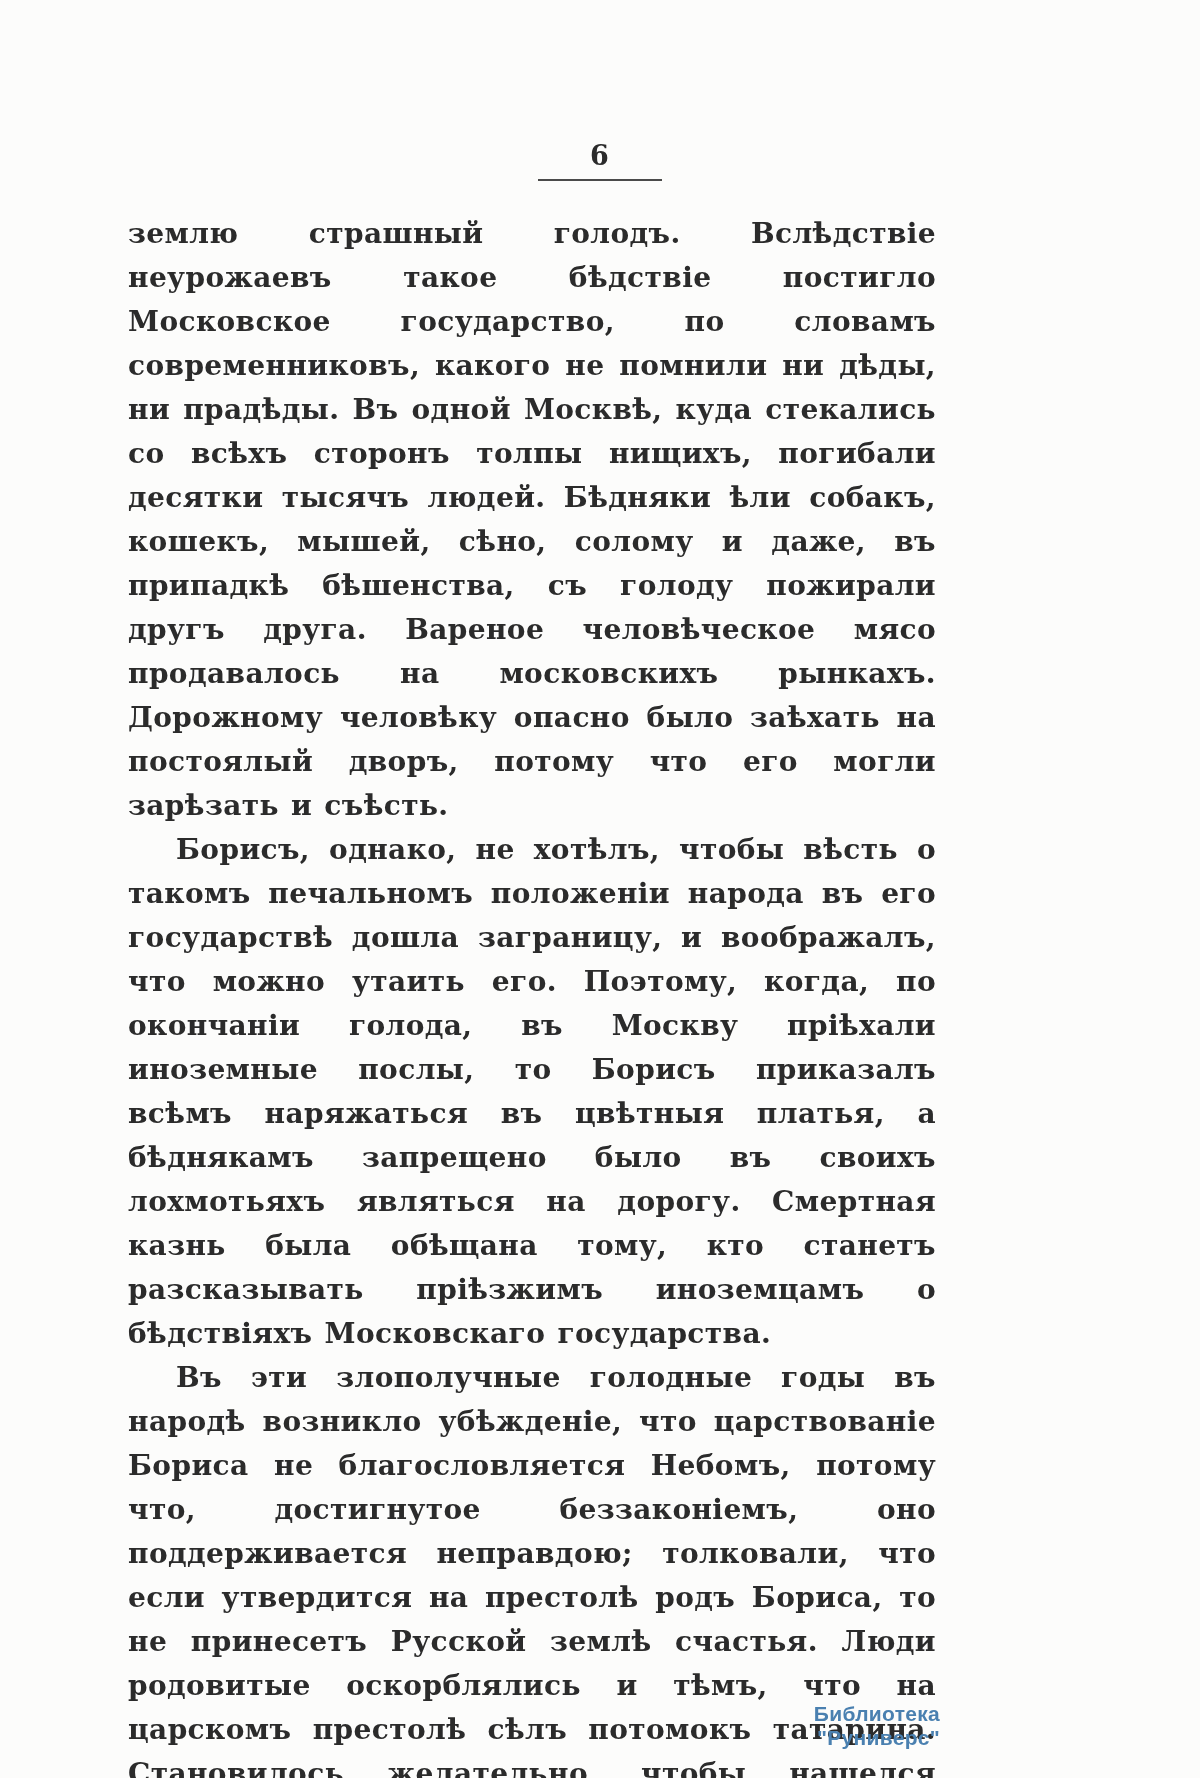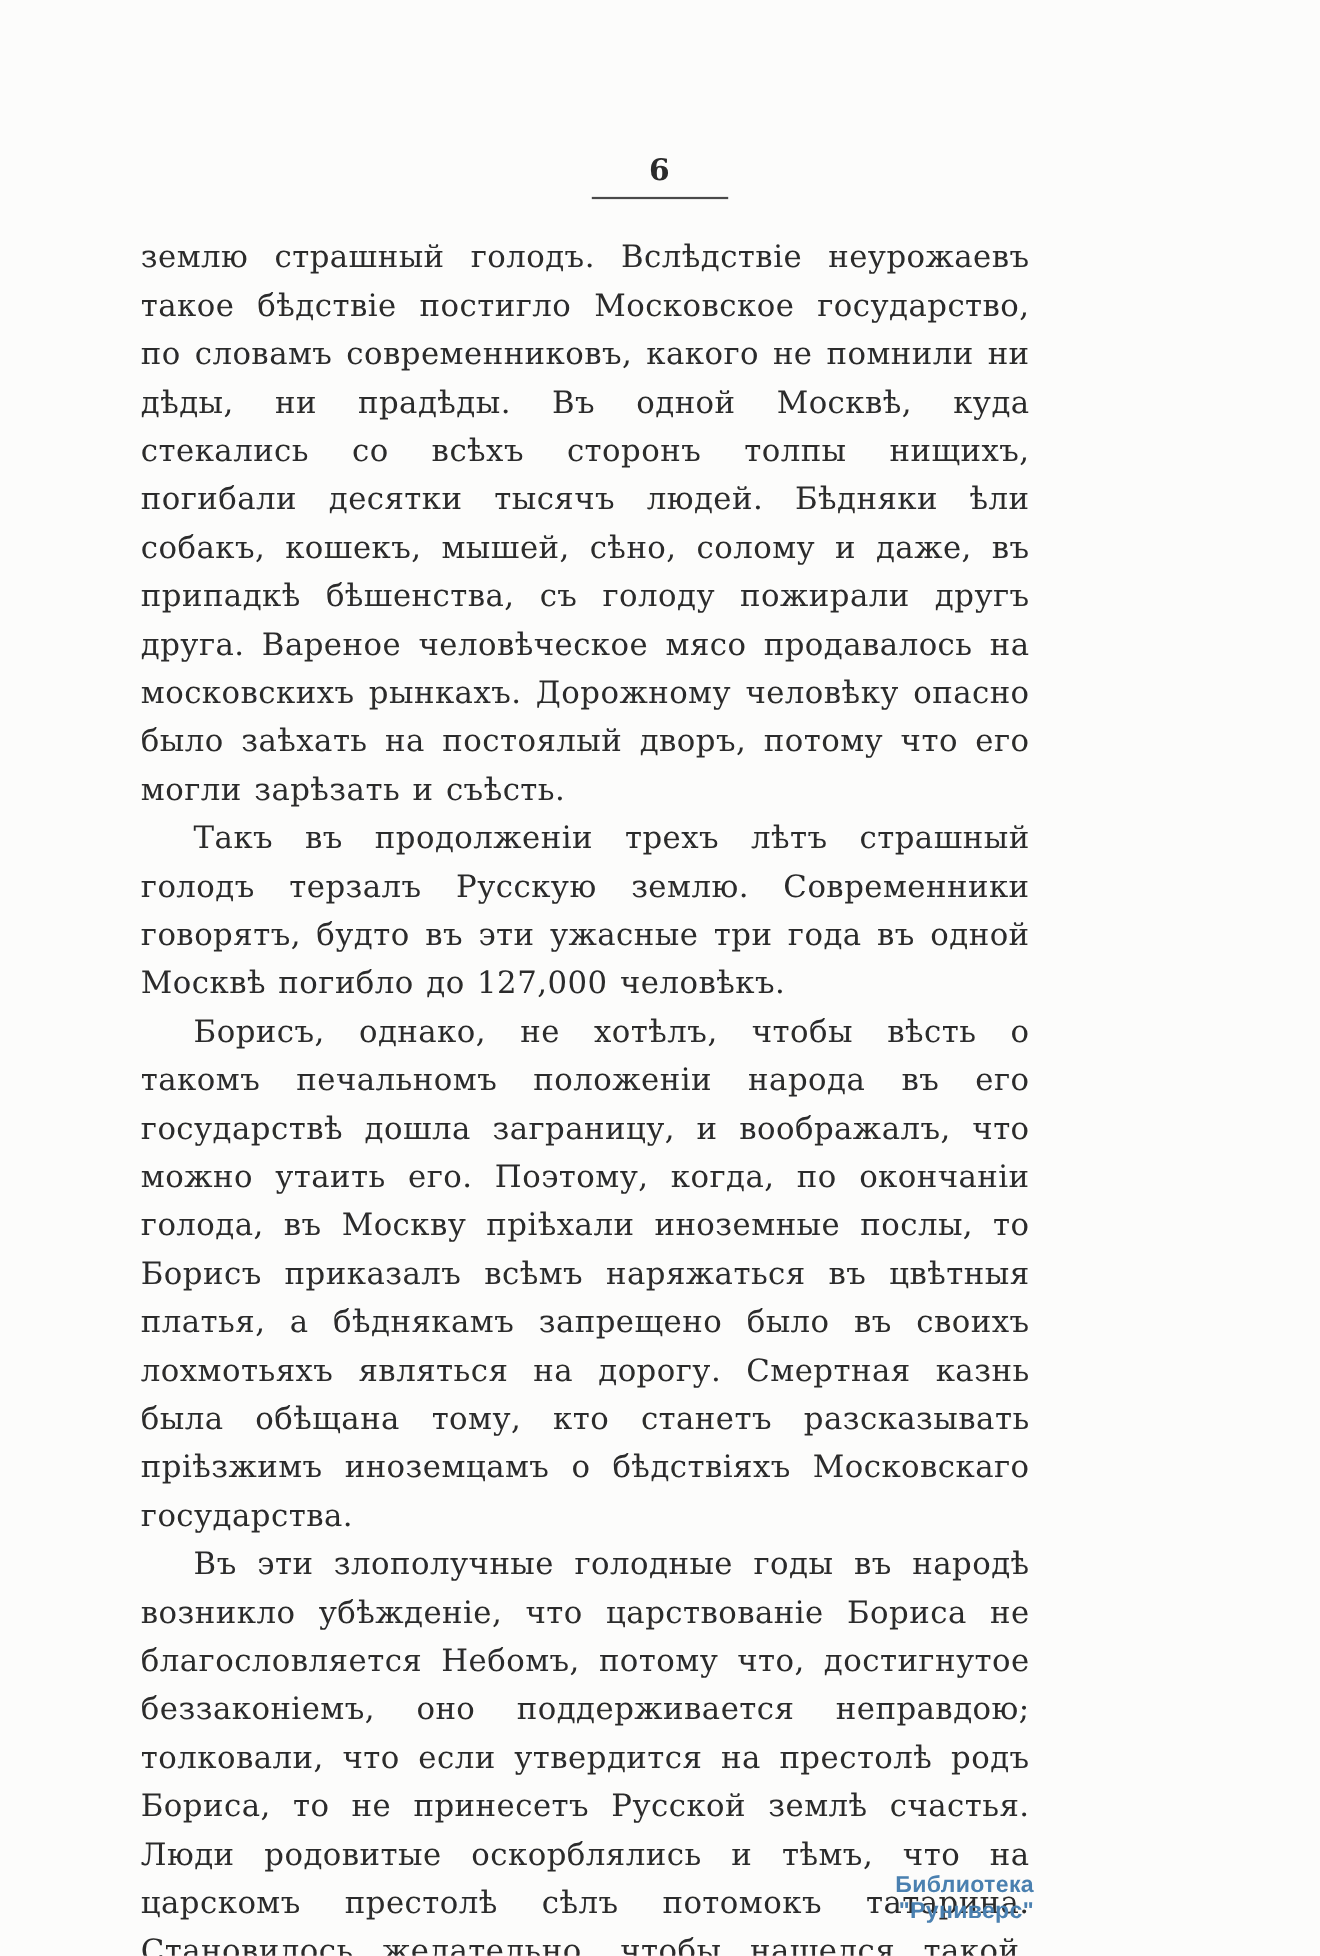--- a/index.html
+++ b/index.html
@@ -38,21 +38,21 @@
   .text-block {
     position: absolute;
     left: 128px;
     top: 212px;
     width: 808px;
   }
   .text-block p {
     margin: 0;
     font-size: 28px;
     line-height: 44px;
-    font-weight: 400;
+    font-weight: 700;
     letter-spacing: 0.4px;
     word-spacing: 2px;
     text-align: justify;
     text-indent: 48px;
     color: #2b2b2b;
   }
   .text-block p.no-indent {
     text-indent: 0;
   }
   .watermark {
@@ -73,20 +73,19 @@
 
 <div class="page">
 
   <div class="page-header">
     <div class="page-number">6</div>
     <div class="page-number-rule"></div>
   </div>
 
   <div class="text-block">
     <p class="no-indent">землю страшный голодъ. Вслѣдствіе неурожаевъ такое бѣдствіе постигло Московское государство, по словамъ современниковъ, какого не помнили ни дѣды, ни прадѣды. Въ одной Москвѣ, куда стекались со всѣхъ сторонъ толпы нищихъ, погибали десятки тысячъ людей. Бѣдняки ѣли собакъ, кошекъ, мышей, сѣно, солому и даже, въ припадкѣ бѣшенства, съ голоду пожирали другъ друга. Вареное человѣческое мясо продавалось на московскихъ рынкахъ. Дорожному человѣку опасно было заѣхать на постоялый дворъ, потому что его могли зарѣзать и съѣсть.</p>
-    <p>Такъ въ продолженіи трехъ лѣтъ страшный голодъ терзалъ Русскую землю. Современники говорятъ, будто въ эти ужасные три года въ одной Москвѣ погибло до 127,000 человѣкъ.</p>
     <p>Борисъ, однако, не хотѣлъ, чтобы вѣсть о такомъ печальномъ положеніи народа въ его государствѣ дошла заграницу, и воображалъ, что можно утаить его. Поэтому, когда, по окончаніи голода, въ Москву пріѣхали иноземные послы, то Борисъ приказалъ всѣмъ наряжаться въ цвѣтныя платья, а бѣднякамъ запрещено было въ своихъ лохмотьяхъ являться на дорогу. Смертная казнь была обѣщана тому, кто станетъ разсказывать пріѣзжимъ иноземцамъ о бѣдствіяхъ Московскаго государства.</p>
     <p>Въ эти злополучные голодные годы въ народѣ возникло убѣжденіе, что царствованіе Бориса не благословляется Небомъ, потому что, достигнутое беззаконіемъ, оно поддерживается неправдою; толковали, что если утвердится на престолѣ родъ Бориса, то не принесетъ Русской землѣ счастья. Люди родовитые оскорблялись и тѣмъ, что на царскомъ престолѣ сѣлъ потомокъ татарина. Становилось желательно, чтобы нашелся такой, который имѣлъ бы въ глазахъ народа гораздо болѣе правъ передъ Борисомъ. Такимъ лицомъ былъ именно Димитрій, сынъ прежняго государя (Ивана Грознаго). Мысль о томъ, что онъ живъ и скоро явится отнимать у Бориса похищенный престолъ, все болѣе и болѣе распространялась въ народѣ, а же-</p>
   </div>
 
   <div class="watermark">Библиотека "Руниверс"</div>
 
 </div>
 
 </body></html>

